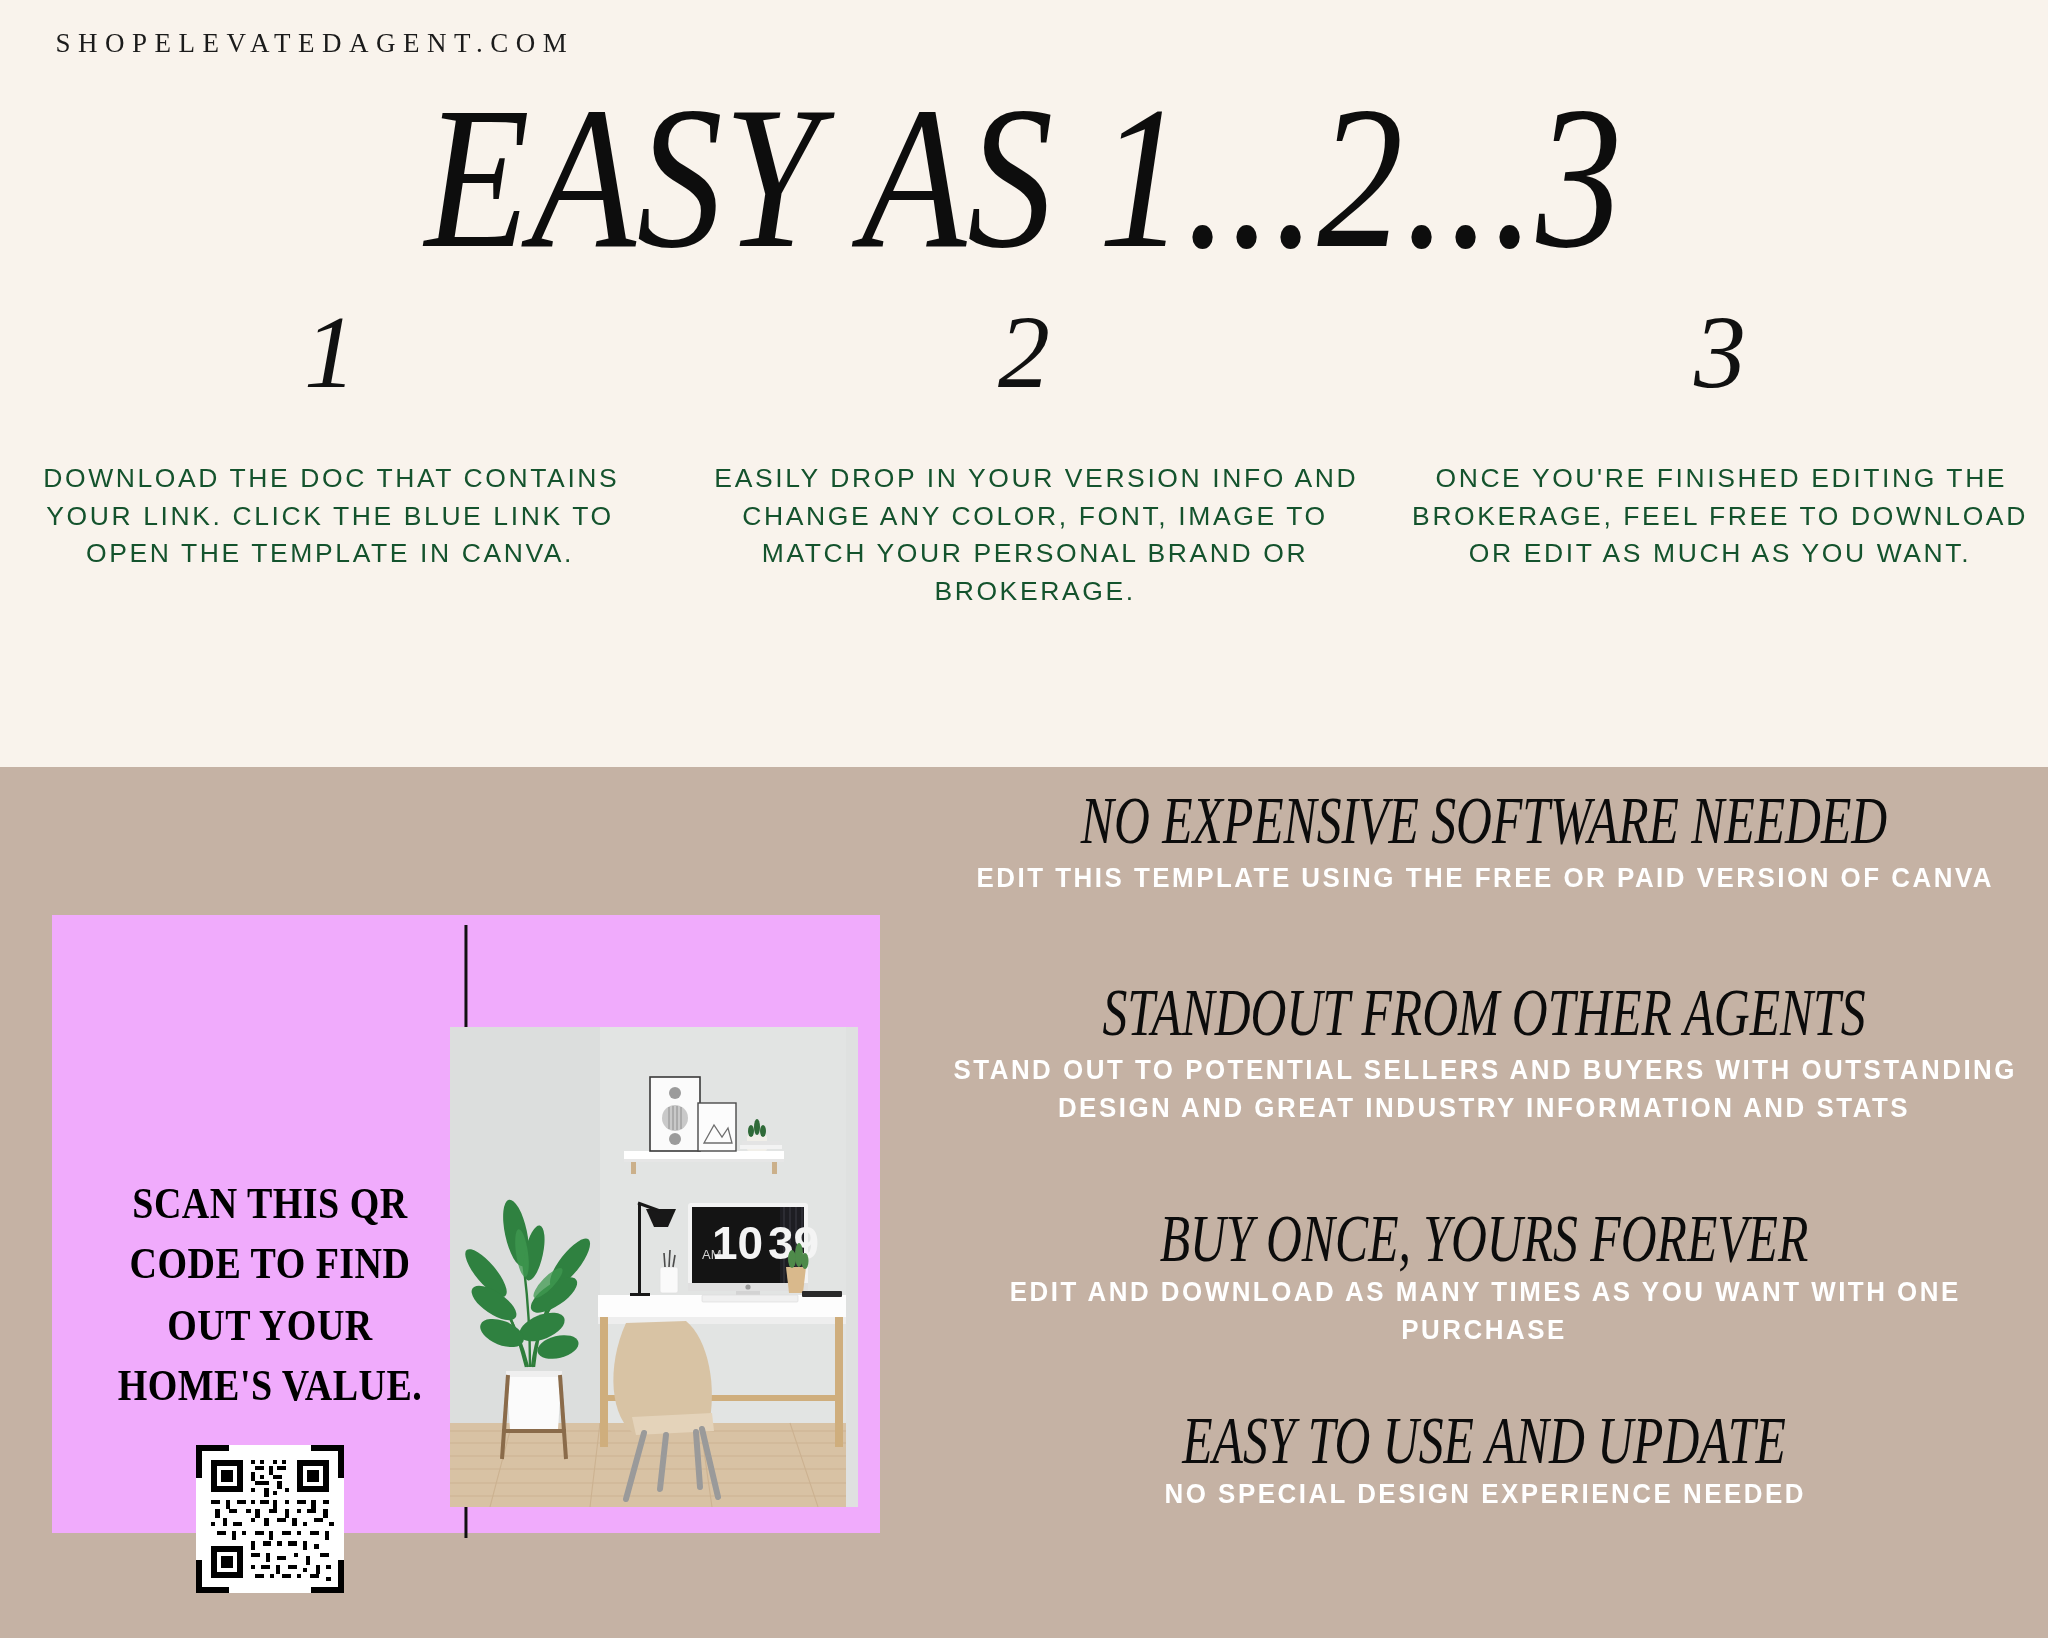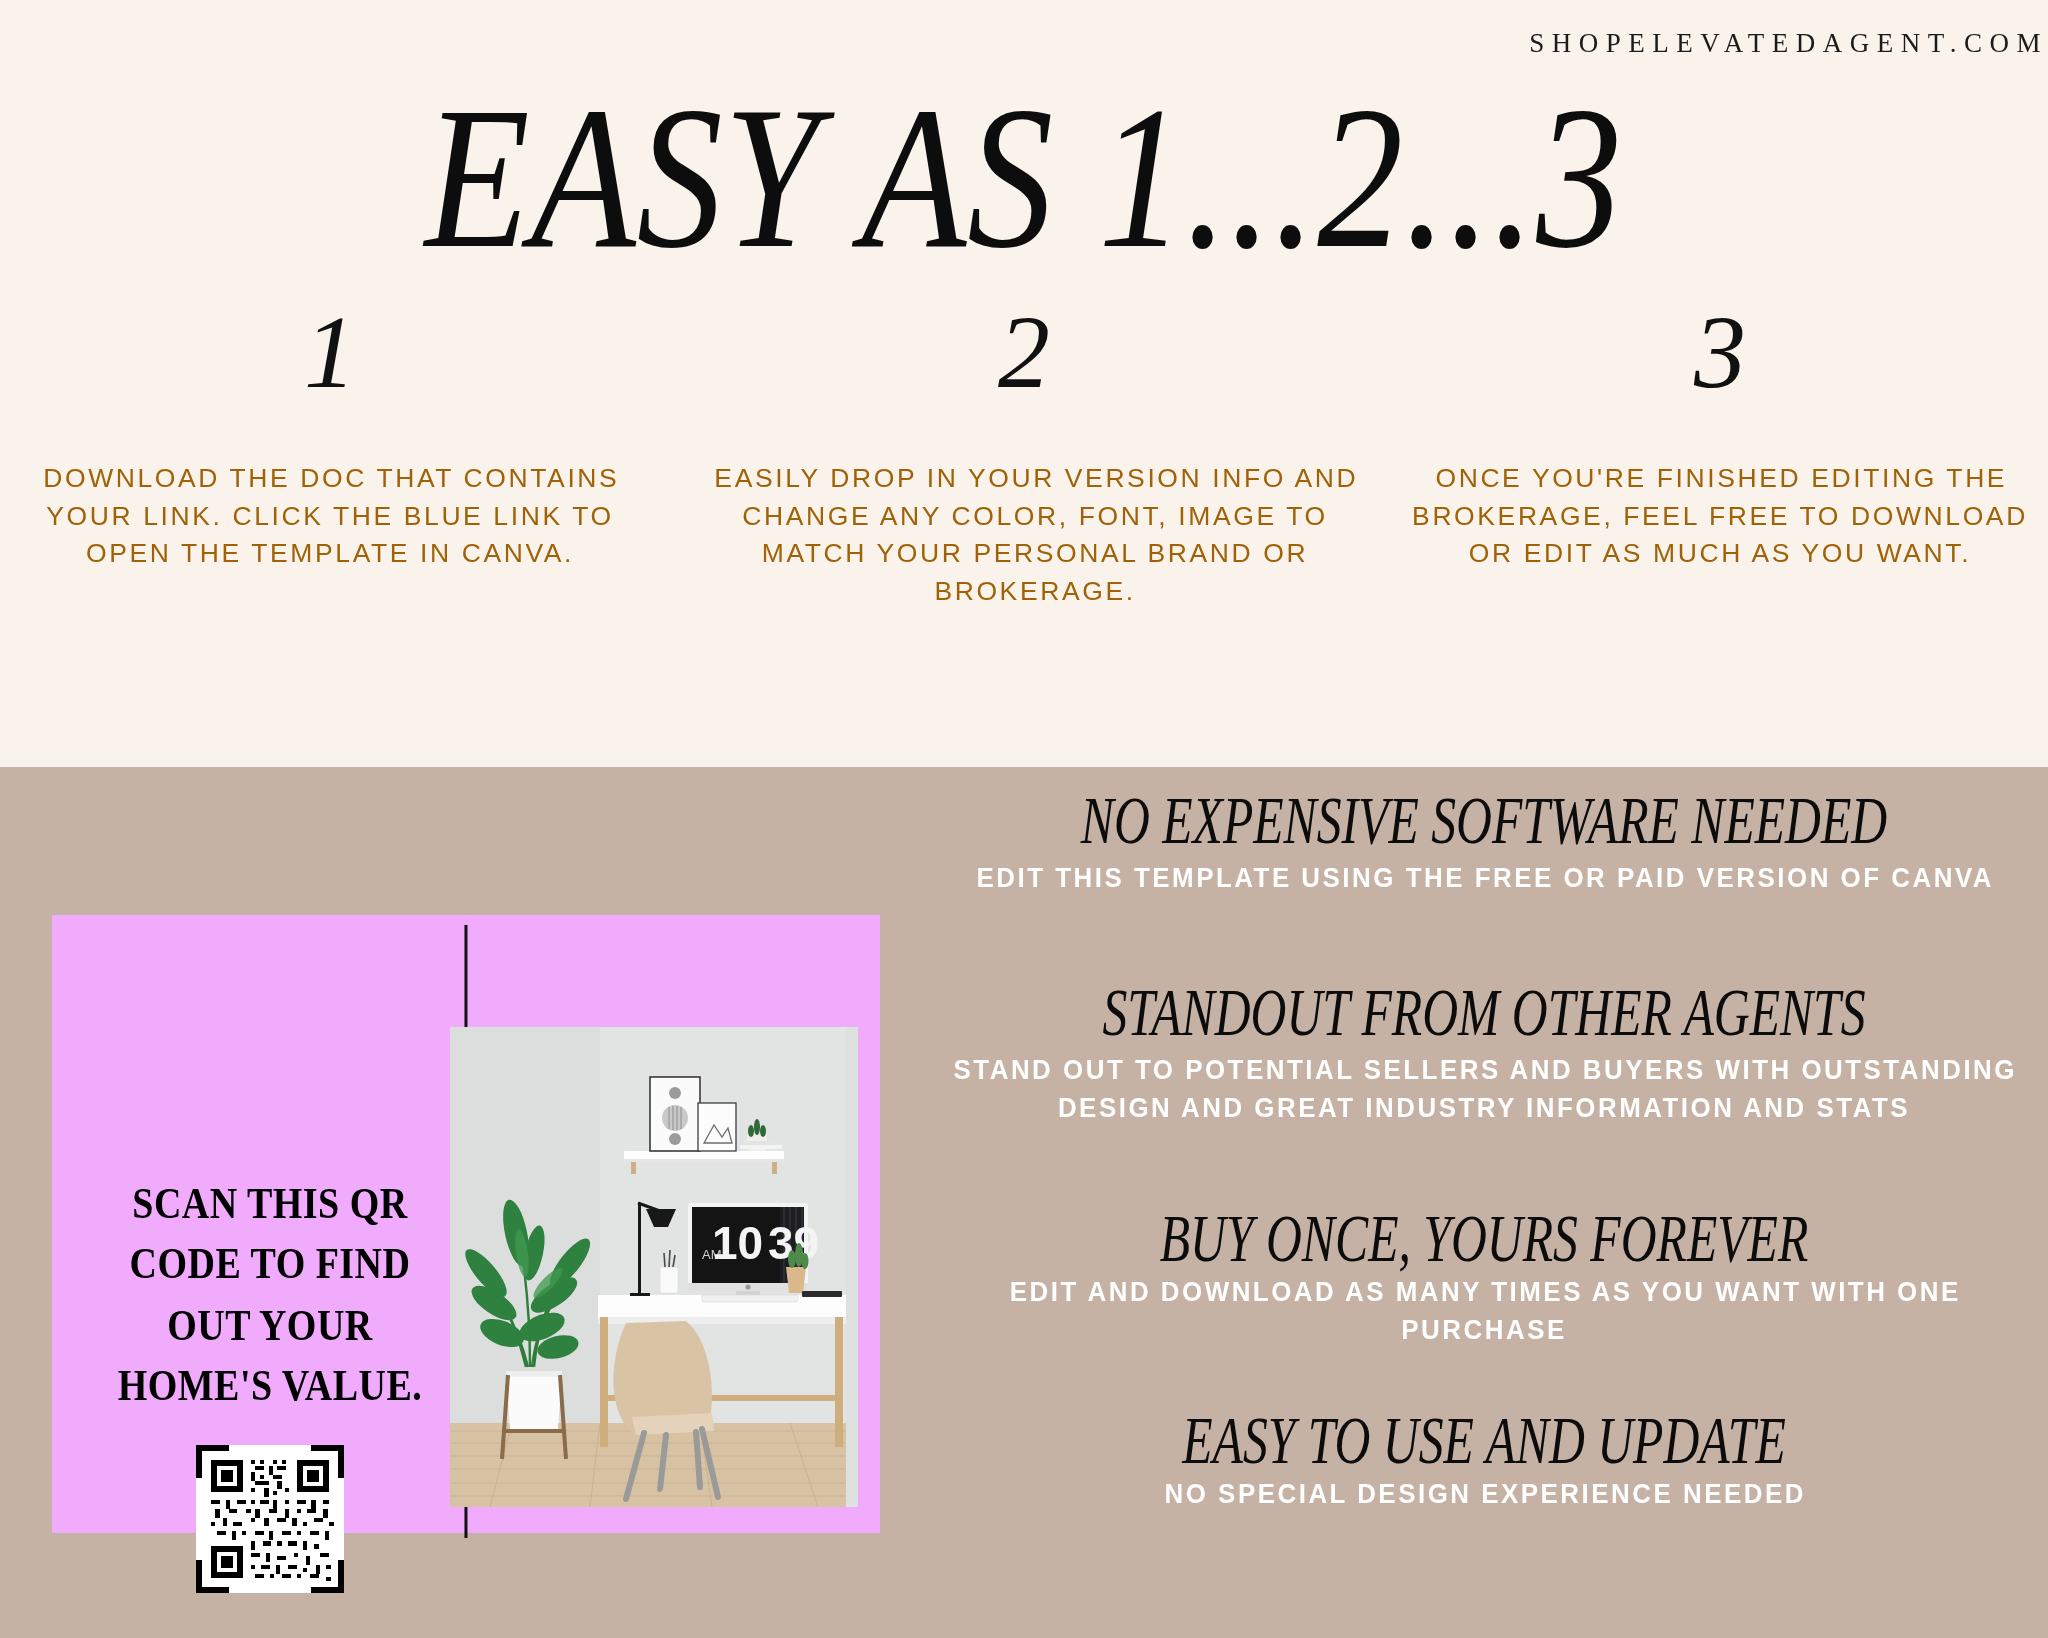--- a/index.html
+++ b/index.html
@@ -12,26 +12,27 @@
   #page { position: relative; width: 2048px; height: 1638px; }
 
   
   .top-section {
     position: absolute; left: 0; top: 0;
     width: 2048px; height: 767px;
     background: #f9f3ec;
   }
   .site-url {
     position: absolute; left: 0; top: 28px; width: 2048px;
-    text-align: right;
+    text-align: left;
     font-family: "Liberation Serif", serif;
     font-size: 27px;
     letter-spacing: 7.5px;
     color: #1b1b1b;
     text-indent: 7.5px;
+    padding-left: 48px;
   }
   .main-title {
     position: absolute; left: 0; top: 76px; width: 2048px;
     text-align: center;
     font-family: "Liberation Serif", serif;
     font-style: italic;
     font-weight: 400;
     font-size: 172px;
     line-height: 1.0;
     letter-spacing: 1px;
@@ -58,21 +59,21 @@
   
   .steps-body { position: absolute; left: 0; top: 460px; width: 2048px; }
   .step-body {
     position: absolute; top: 0;
     text-align: center;
     font-family: "Liberation Sans", sans-serif;
     font-weight: 300;
     font-size: 26.5px;
     line-height: 1.42;
     letter-spacing: 2.6px;
-    color: #a16207;
+    color: #14532d;
     text-indent: 2.6px;
   }
   .step-body.b1 { left: 10px;   width: 640px; }
   .step-body.b2 { left: 695px;  width: 680px; }
   .step-body.b3 { left: 1405px; width: 630px; }
 
   
   .bottom-section {
     position: absolute; left: 0; top: 767px;
     width: 2048px; height: 871px;

